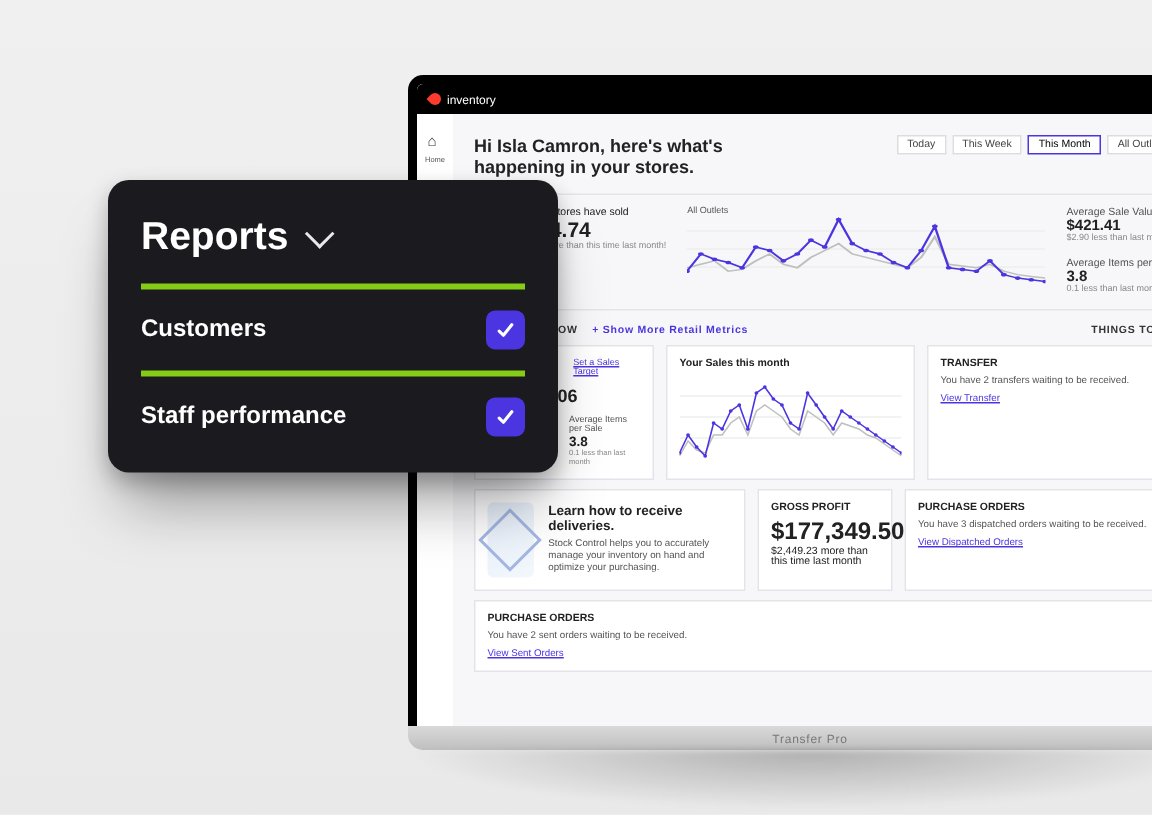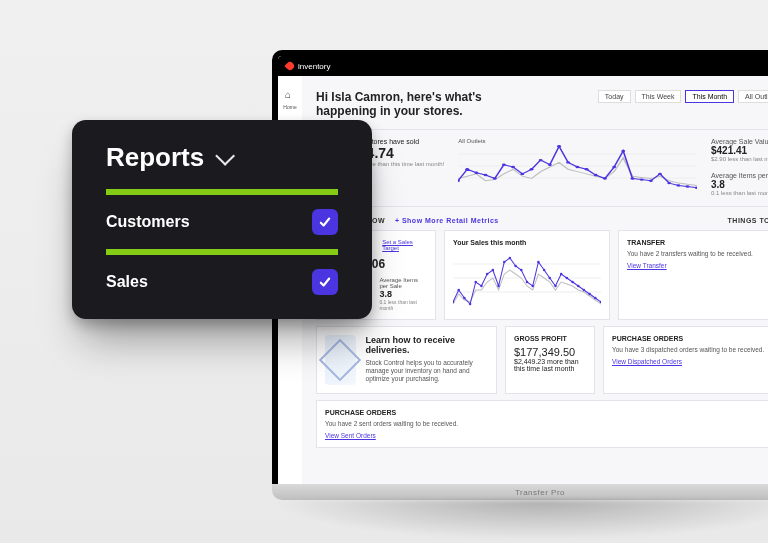--- a/index.html
+++ b/index.html
@@ -60,25 +60,25 @@
   .panel{display:flex; flex-direction:column;}
 
   
   svg{display:block;}
   .grid line{stroke:#eee;}
   .dot{fill:#4a35e0;}
   .ln{stroke:#4a35e0; stroke-width:1; fill:none;}
   .ln2{stroke:#bfbfbf; stroke-width:1; fill:none;}
 
   
-  .overlay { position:absolute; top:120px; left:72px; width:300px; background:#1b1a1f; border-radius:14px; padding:22px 34px 10px; box-shadow:0 30px 40px -10px rgba(0,0,0,.35), 0 6px 14px rgba(0,0,0,.25); color:#fff; z-index:50;}
+  .overlay { position:absolute; top:120px; left:72px; width:300px; background:#1b1a1f; border-radius:14px; padding:22px 22px 10px; box-shadow:0 30px 40px -10px rgba(0,0,0,.35), 0 6px 14px rgba(0,0,0,.25); color:#fff; z-index:50;}
   .ov-title-row{display:flex; align-items:center; gap:12px; padding-bottom:16px;}
   .ov-title{font-size:26px; font-weight:800;}
   .chev{width:14px;height:14px;border-right:2px solid #fff;border-bottom:2px solid #fff; transform:rotate(45deg) translateY(-3px); opacity:.9;}
-  .ov-item{display:flex; justify-content:space-between; align-items:center; border-top:6px solid #84cc16; padding:14px 0;}
+  .ov-item{display:flex; justify-content:space-between; align-items:center; border-top:4px solid #84cc16; padding:14px 0;}
   .ov-label{font-size:16px; font-weight:700;}
   .chk{width:26px; height:26px; background:#4a35e0; border-radius:6px; display:flex; align-items:center; justify-content:center;}
   .chk svg{width:14px;height:14px;}
   .chk path{stroke:#fff; stroke-width:3; fill:none; stroke-linecap:round; stroke-linejoin:round;}
 
   
   .illus{width:72px;height:50px;opacity:.6; background:linear-gradient(135deg,#d8e7fb,#edf3fb); border-radius:4px; display:flex; align-items:center; justify-content:center;}
   .illus::before{content:""; width:26px; height:26px; border:2px solid #6788d0; transform:rotate(45deg);}
   .learnrow{display:flex; gap:10px; align-items:flex-start;}
 </style>
@@ -266,21 +266,21 @@
                 <div class="learnrow">
                   <div class="illus"></div>
                   <div>
                     <div style="font-size:9px;font-weight:800">Learn how to receive deliveries.</div>
                     <div class="bodytxt" style="margin-top:4px">Stock Control helps you to accurately manage your inventory on hand and optimize your purchasing.</div>
                   </div>
                 </div>
               </div>
               <div class="card" style="flex:0 0 90px">
                 <div class="cardtitle" style="text-transform:uppercase">GROSS PROFIT</div>
-                <div style="font-size:11px;font-weight:400">$177,349.50</div>
+                <div style="font-size:16px;font-weight:700">$177,349.50</div>
                 <div class="pminor">$2,449.23 more than this time last month</div>
               </div>
               <div class="card cardsm">
                 <div class="cardtitle">PURCHASE ORDERS</div>
                 <div class="bodytxt">You have 3 dispatched orders waiting to be received.</div>
                 <span class="cardlink">View Dispatched Orders</span>
               </div>
             </div>
 
             <div class="cardsrow" style="margin-top:6px;justify-content:flex-end">
@@ -308,21 +308,21 @@
     </div>
     <div class="ov-item">
       <span class="ov-label">Customers</span>
       <span class="chk">
           <svg viewBox="0 0 20 20">
             <path d="M4 11 L8 15 L16 5"></path>
           </svg>
         </span>
     </div>
     <div class="ov-item">
-      <span class="ov-label">Sales</span>
+      <span class="ov-label">Staff performance</span>
       <span class="chk">
           <svg viewBox="0 0 20 20">
             <path d="M4 11 L8 15 L16 5"></path>
           </svg>
         </span>
     </div>
   </div>
 
 </div>
 

